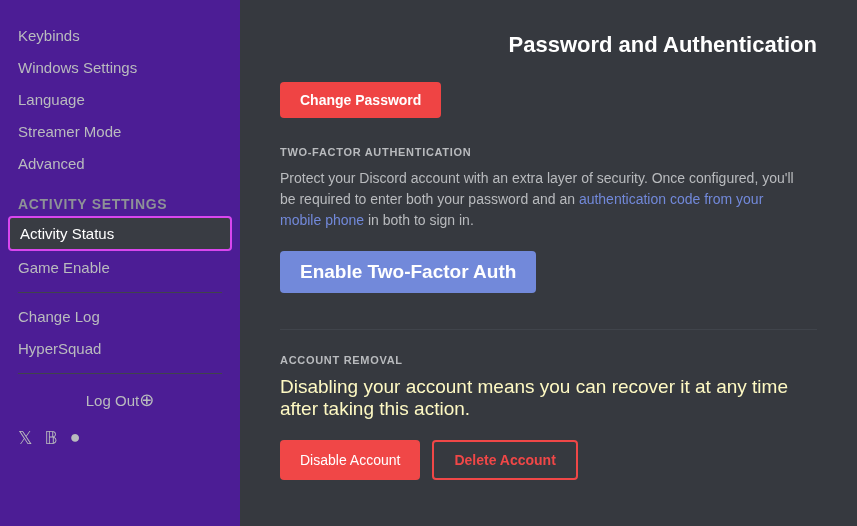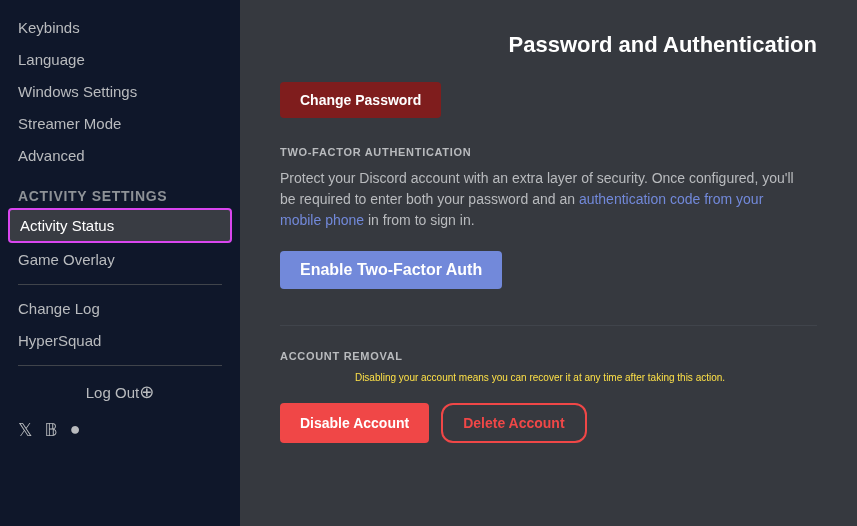--- a/index.html
+++ b/index.html
@@ -9,22 +9,22 @@
       display: flex;
       font-family: 'Segoe UI', Arial, sans-serif;
       background: #2f3136;
       overflow: hidden;
     }
 
     
     .sidebar {
       width: 240px;
       min-width: 240px;
-      background: #0f172a;
-      padding: 12px 8px;
+      background: #4c1d95;
+      padding: 20px 8px;
       display: flex;
       flex-direction: column;
       overflow-y: auto;
     }
 
     .sidebar-item {
       display: flex;
       align-items: center;
       padding: 7px 10px;
       border-radius: 4px;
@@ -86,21 +86,21 @@
 
     .page-title {
       font-size: 22px;
       font-weight: 700;
       color: #ffffff;
       margin-bottom: 24px;
       text-align: right;
     }
 
     .change-password-btn {
-      background: #7f1d1d;
+      background: #ef4444;
       color: #ffffff;
       border: none;
       border-radius: 4px;
       padding: 10px 20px;
       font-size: 14px;
       font-weight: 600;
       cursor: pointer;
       margin-bottom: 28px;
     }
 
@@ -120,100 +120,99 @@
       margin-bottom: 20px;
       max-width: 520px;
     }
 
     .two-factor-btn {
       background: #7289da;
       color: #ffffff;
       border: none;
       border-radius: 4px;
       padding: 10px 20px;
-      font-size: 16px;
+      font-size: 19px;
       font-weight: 600;
       cursor: pointer;
       margin-bottom: 36px;
       text-align: center;
     }
 
     .section-divider {
       height: 1px;
       background: #40444b;
       margin-bottom: 24px;
     }
 
     .account-removal-desc {
-      font-size: 10px;
-      color: #fde047;
+      font-size: 19px;
+      color: #fef9c3;
       margin-bottom: 20px;
       max-width: 520px;
-      text-align: center;
     }
 
     .account-actions {
       display: flex;
       gap: 12px;
     }
 
     .disable-btn {
       background: #f04747;
       color: #ffffff;
       border: none;
       border-radius: 4px;
       padding: 10px 20px;
       font-size: 14px;
-      font-weight: 700;
+      font-weight: 400;
       cursor: pointer;
     }
 
     .delete-btn {
       background: transparent;
       color: #f04747;
       border: 2px solid #f04747;
-      border-radius: 12px;
+      border-radius: 4px;
       padding: 10px 20px;
       font-size: 14px;
       font-weight: 600;
       cursor: pointer;
     }
 
     
     .sidebar-item.active {
       position: relative;
     }
   </style>
 </head>
 <body>
 
 <nav class="sidebar">
   <div class="sidebar-item">
     <span>Keybinds</span>
   </div>
   <div class="sidebar-item">
+    <span>Windows Settings</span>
+  </div>
+  <div class="sidebar-item">
     <span>Language</span>
-  </div>
-  <div class="sidebar-item">
-    <span>Windows Settings</span>
   </div>
   <div class="sidebar-item">
     <span>Streamer Mode</span>
   </div>
   <div class="sidebar-item">
     <span>Advanced</span>
   </div>
 
   <div class="sidebar-section-label">ACTIVITY SETTINGS</div>
 
   <div class="sidebar-item active">
     <span>Activity Status</span>
   </div>
   <div class="sidebar-item">
-    <span>Game Overlay</span>
+    <span>Game Enable</span>
   </div>
 
   <div class="sidebar-divider"></div>
 
   <div class="sidebar-item">
     <span>Change Log</span>
   </div>
   <div class="sidebar-item">
     <span>HyperSquad</span>
   </div>
@@ -232,21 +231,21 @@
   </div>
 </nav>
 
 <main class="main">
   <h1 class="page-title">Password and Authentication</h1>
 
   <button class="change-password-btn">Change Password</button>
 
   <div class="section-label">TWO-FACTOR AUTHENTICATION</div>
   <p class="section-description">
-    <span>Protect your Discord account with an extra layer of security. Once configured, you'll be required to enter both your password and an </span><span style="color:#7289da;">authentication code from your mobile phone</span><span> in from to sign in.</span>
+    <span>Protect your Discord account with an extra layer of security. Once configured, you'll be required to enter both your password and an </span><span style="color:#7289da;">authentication code from your mobile phone</span><span> in both to sign in.</span>
   </p>
 
   <button class="two-factor-btn">Enable Two-Factor Auth</button>
 
   <div class="section-divider"></div>
 
   <div class="section-label">ACCOUNT REMOVAL</div>
   <p class="account-removal-desc">Disabling your account means you can recover it at any time after taking this action.</p>
 
   <div class="account-actions">

